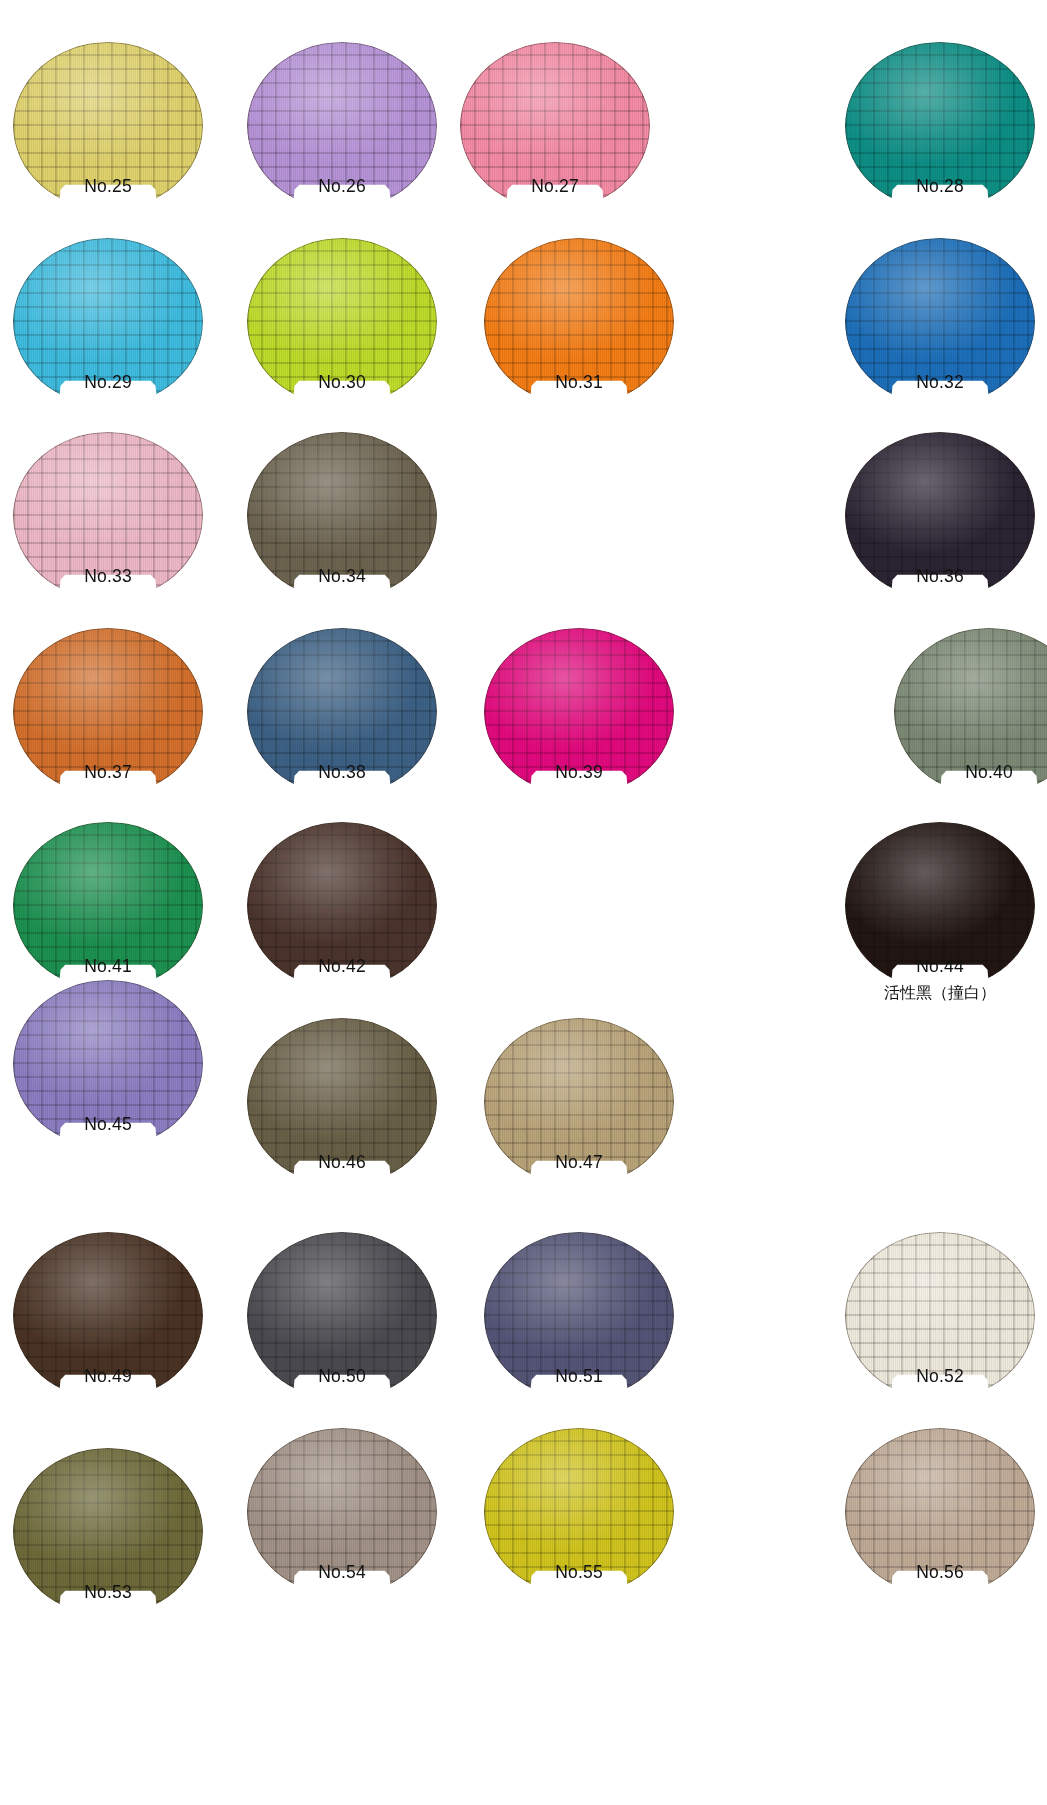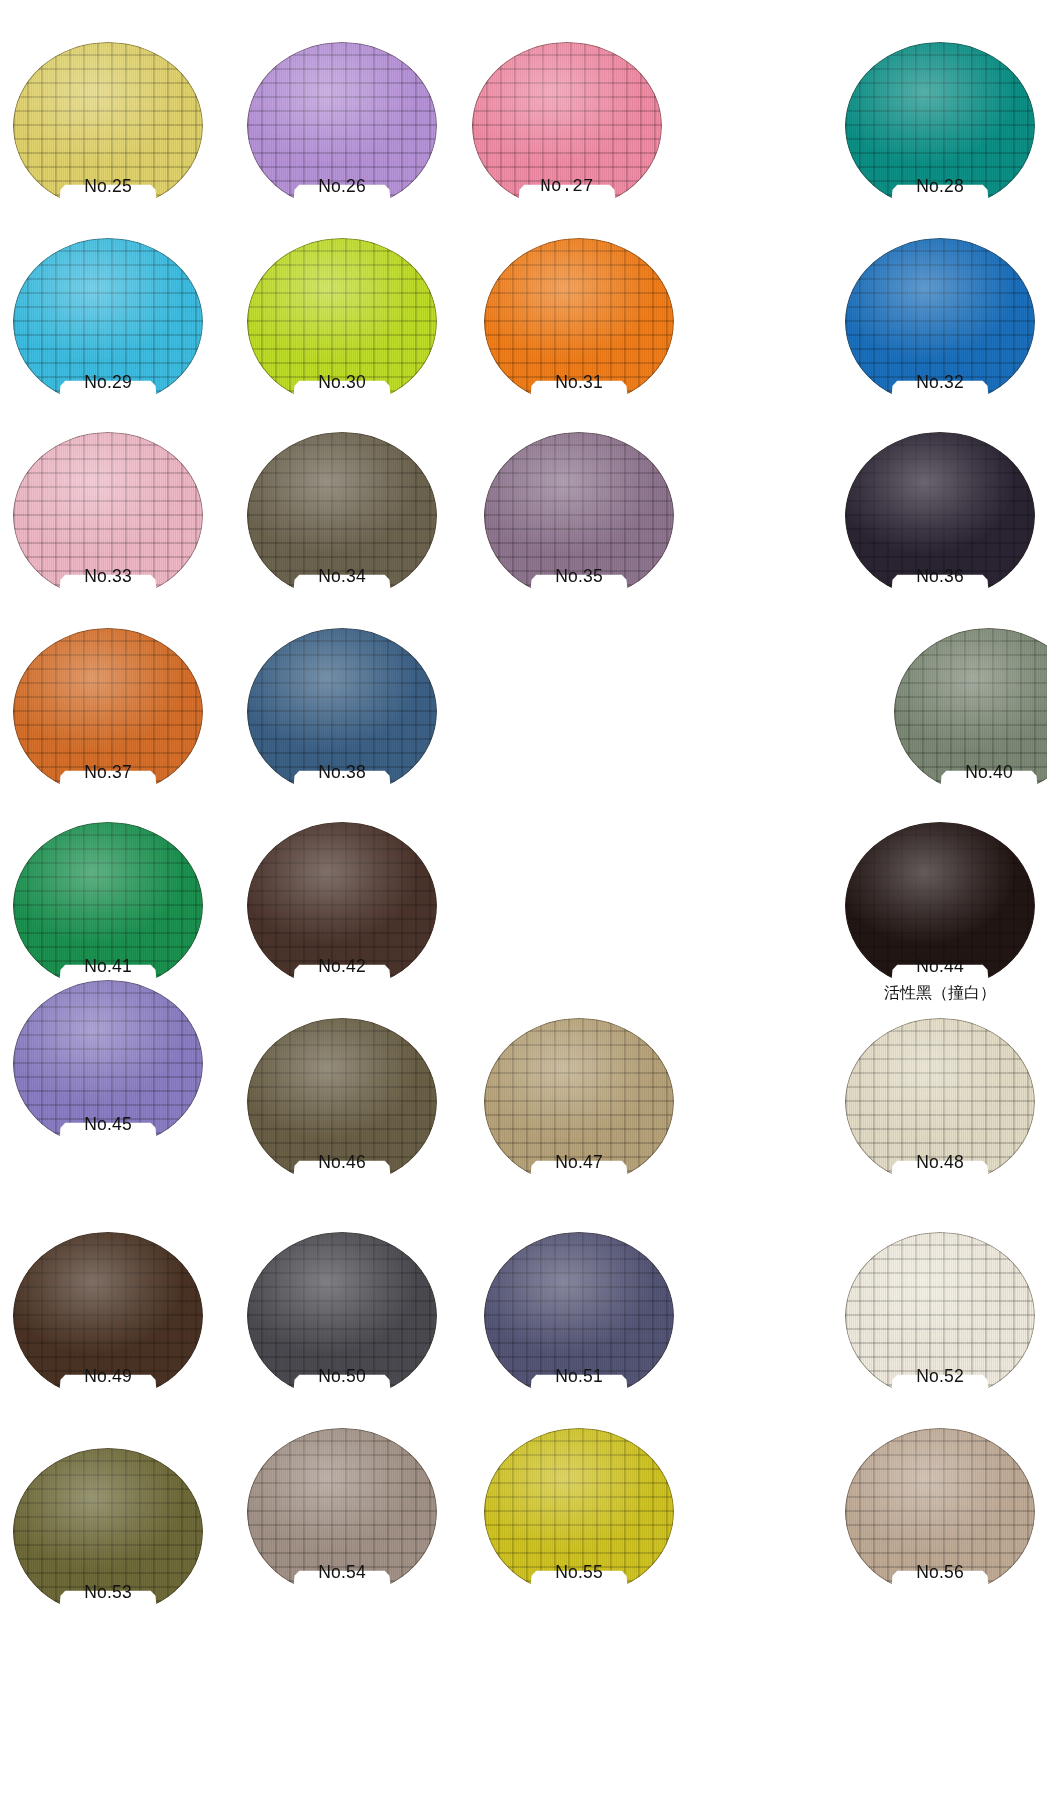--- a/index.html
+++ b/index.html
@@ -155,21 +155,21 @@
       <div class="disc-wrap">
         <div class="disc">
           <div class="disc-base" style="background: rgb(183, 147, 216);"></div>
           <div class="disc-tex"></div>
           <div class="disc-shade"></div>
           <div class="disc-ring"></div>
         </div>
       </div>
       <div class="swatch-label">No.26</div>
     </div>
-    <div class="swatch-cell" style="left: 472px; top: 42px; font-family: Liberation Mono, monospace;">
+    <div class="swatch-cell" style="left: 460px; top: 42px;">
       <div class="disc-wrap">
         <div class="disc">
           <div class="disc-base" style="background: rgb(245, 139, 165);"></div>
           <div class="disc-tex"></div>
           <div class="disc-shade"></div>
           <div class="disc-ring"></div>
         </div>
       </div>
       <div class="swatch-label">No.27</div>
     </div>
@@ -243,31 +243,20 @@
       <div class="disc-wrap">
         <div class="disc">
           <div class="disc-base" style="background: rgb(109, 100, 80);"></div>
           <div class="disc-tex"></div>
           <div class="disc-shade"></div>
           <div class="disc-ring"></div>
         </div>
       </div>
       <div class="swatch-label">No.34</div>
     </div>
-    <div class="swatch-cell" style="left: 484px; top: 432px;">
-      <div class="disc-wrap">
-        <div class="disc">
-          <div class="disc-base" style="background: rgb(143, 117, 144);"></div>
-          <div class="disc-tex"></div>
-          <div class="disc-shade"></div>
-          <div class="disc-ring"></div>
-        </div>
-      </div>
-      <div class="swatch-label">No.35</div>
-    </div>
     <div class="swatch-cell" style="left: 845px; top: 432px;">
       <div class="disc-wrap">
         <div class="disc">
           <div class="disc-base" style="background: rgb(43, 36, 51);"></div>
           <div class="disc-tex"></div>
           <div class="disc-shade"></div>
           <div class="disc-ring"></div>
         </div>
       </div>
       <div class="swatch-label">No.36</div>
@@ -286,20 +275,31 @@
     <div class="swatch-cell" style="left: 247px; top: 628px;">
       <div class="disc-wrap">
         <div class="disc">
           <div class="disc-base" style="background: rgb(60, 97, 133);"></div>
           <div class="disc-tex"></div>
           <div class="disc-shade"></div>
           <div class="disc-ring"></div>
         </div>
       </div>
       <div class="swatch-label">No.38</div>
+    </div>
+    <div class="swatch-cell" style="left: 484px; top: 628px;">
+      <div class="disc-wrap">
+        <div class="disc">
+          <div class="disc-base" style="background: rgb(227, 9, 126);"></div>
+          <div class="disc-tex"></div>
+          <div class="disc-shade"></div>
+          <div class="disc-ring"></div>
+        </div>
+      </div>
+      <div class="swatch-label">No.39</div>
     </div>
     <div class="swatch-cell" style="left: 894px; top: 628px; text-decoration: underline;">
       <div class="disc-wrap">
         <div class="disc">
           <div class="disc-base" style="background: rgb(124, 138, 117);"></div>
           <div class="disc-tex"></div>
           <div class="disc-shade"></div>
           <div class="disc-ring"></div>
         </div>
       </div>
@@ -365,31 +365,20 @@
       <div class="disc-wrap">
         <div class="disc">
           <div class="disc-base" style="background: rgb(185, 163, 120);"></div>
           <div class="disc-tex"></div>
           <div class="disc-shade"></div>
           <div class="disc-ring"></div>
         </div>
       </div>
       <div class="swatch-label">No.47</div>
     </div>
-    <div class="swatch-cell" style="left: 845px; top: 1018px;">
-      <div class="disc-wrap">
-        <div class="disc">
-          <div class="disc-base" style="background: rgb(227, 220, 198);"></div>
-          <div class="disc-tex"></div>
-          <div class="disc-shade"></div>
-          <div class="disc-ring"></div>
-        </div>
-      </div>
-      <div class="swatch-label">No.48</div>
-    </div>
     <div class="swatch-cell" style="left: 13px; top: 1232px;">
       <div class="disc-wrap">
         <div class="disc">
           <div class="disc-base" style="background: rgb(74, 51, 36);"></div>
           <div class="disc-tex"></div>
           <div class="disc-shade"></div>
           <div class="disc-ring"></div>
         </div>
       </div>
       <div class="swatch-label">No.49</div>

